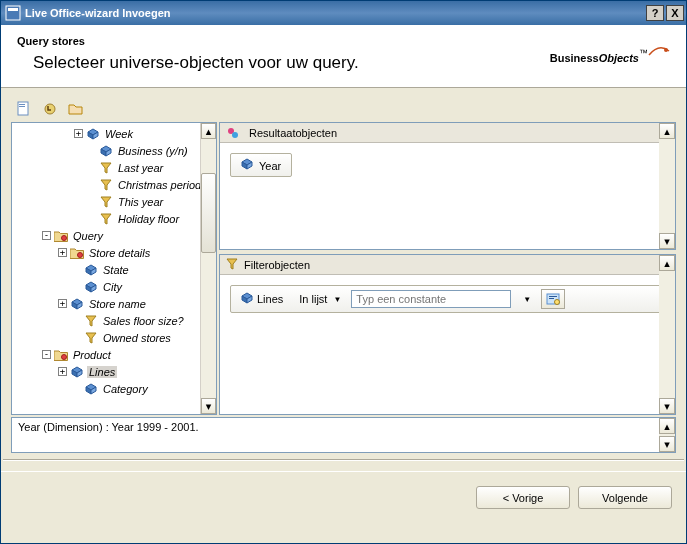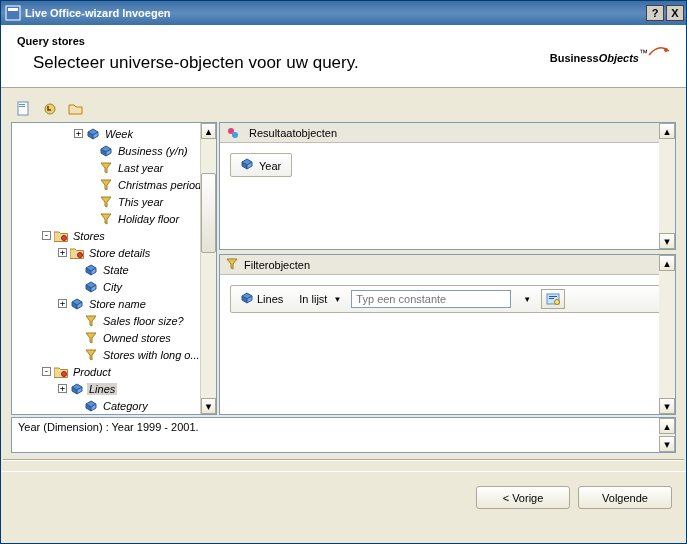--- a/index.html
+++ b/index.html
@@ -174,21 +174,21 @@
             </div>
             <div class="tree-node">
               <span class="pad" style="width:30px"></span>
               <span class="expander">-</span>
               <span class="tree-icon">
                 <svg width="14" height="12">
                   <path d="M0 2 h5 l1.5 1.5 h7 v8 h-13.5 z" fill="#f0d890" stroke="#b08830"></path>
                   <circle cx="10" cy="8" r="2.5" fill="#e04040" stroke="#a02020"></circle>
                 </svg>
               </span>
-              <span class="tree-label ">Stores</span>
+              <span class="tree-label ">Query</span>
             </div>
             <div class="tree-node">
               <span class="pad" style="width:46px"></span>
               <span class="expander">+</span>
               <span class="tree-icon">
                 <svg width="14" height="12">
                   <path d="M0 2 h5 l1.5 1.5 h7 v8 h-13.5 z" fill="#f0d890" stroke="#b08830"></path>
                   <circle cx="10" cy="8" r="2.5" fill="#e04040" stroke="#a02020"></circle>
                 </svg>
               </span>
@@ -242,30 +242,20 @@
             </div>
             <div class="tree-node">
               <span class="pad" style="width:60px"></span>
               <span class="pad" style="width:12px"></span>
               <span class="tree-icon">
                 <svg width="12" height="12">
                   <path d="M1 1 h10 L7 6 v5 l-2 -1 v-4 Z" fill="#e8c050" stroke="#a08020"></path>
                 </svg>
               </span>
               <span class="tree-label ">Owned stores</span>
-            </div>
-            <div class="tree-node">
-              <span class="pad" style="width:60px"></span>
-              <span class="pad" style="width:12px"></span>
-              <span class="tree-icon">
-                <svg width="12" height="12">
-                  <path d="M1 1 h10 L7 6 v5 l-2 -1 v-4 Z" fill="#e8c050" stroke="#a08020"></path>
-                </svg>
-              </span>
-              <span class="tree-label ">Stores with long o...</span>
             </div>
             <div class="tree-node">
               <span class="pad" style="width:30px"></span>
               <span class="expander">-</span>
               <span class="tree-icon">
                 <svg width="14" height="12">
                   <path d="M0 2 h5 l1.5 1.5 h7 v8 h-13.5 z" fill="#f0d890" stroke="#b08830"></path>
                   <circle cx="10" cy="8" r="2.5" fill="#e04040" stroke="#a02020"></circle>
                 </svg>
               </span>

